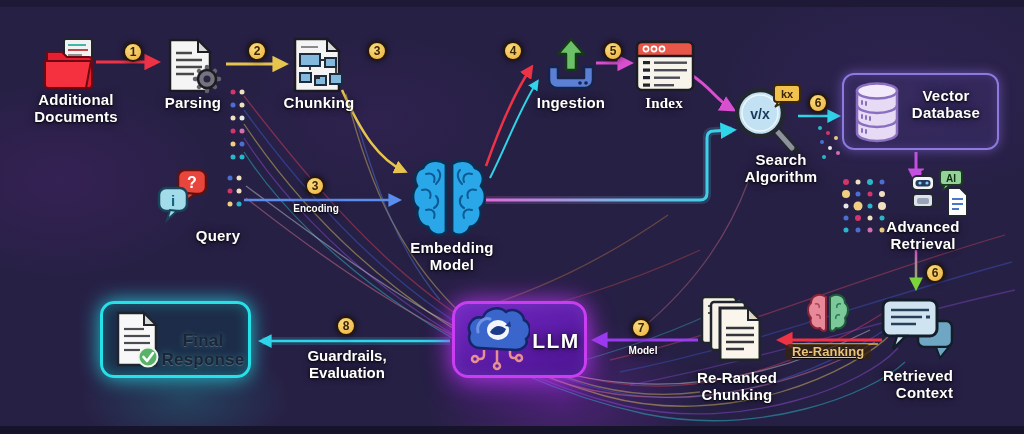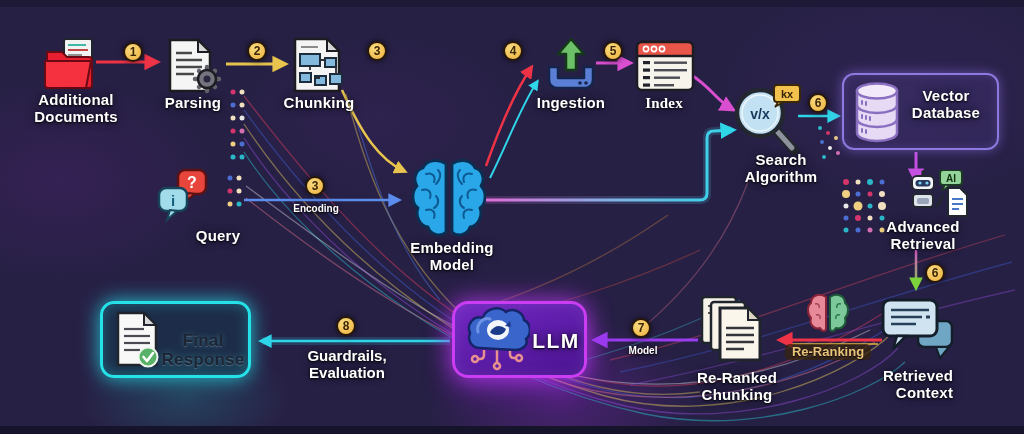--- a/index.html
+++ b/index.html
@@ -457,21 +457,21 @@
 Retrieval</div>
   <div class="label" style="left:918px;top:368px;text-align:right;">Retrieved
 Context</div>
   <div class="label" style="left:737px;top:370px;">Re-Ranked
 Chunking</div>
   <div class="label llm-text" style="left:556px;top:329px;">LLM</div>
   <div class="label dark" style="left:199px;top:331px;padding-left:8px;">Final
 Response</div>
 
   <div class="elabel" style="left:316px;top:203px;">Encoding</div>
-  <div class="elabel pill" style="left:828px;top:344px;">Re-Ranking</div>
+  <div class="elabel pill" style="left:828px;top:344px;text-decoration:underline;">Re-Ranking</div>
   <div class="elabel" style="left:643px;top:345px;">Model</div>
   <div class="elabel" style="left:347px;top:348px;font-size:15px;">Guardrails,
 Evaluation</div>
 
   <div class="badge" style="left:123px;top:42px;">1</div>
   <div class="badge" style="left:247px;top:41px;">2</div>
   <div class="badge" style="left:367px;top:41px;">3</div>
   <div class="badge" style="left:305px;top:176px;">3</div>
   <div class="badge" style="left:503px;top:41px;">4</div>
   <div class="badge" style="left:603px;top:41px;">5</div>

